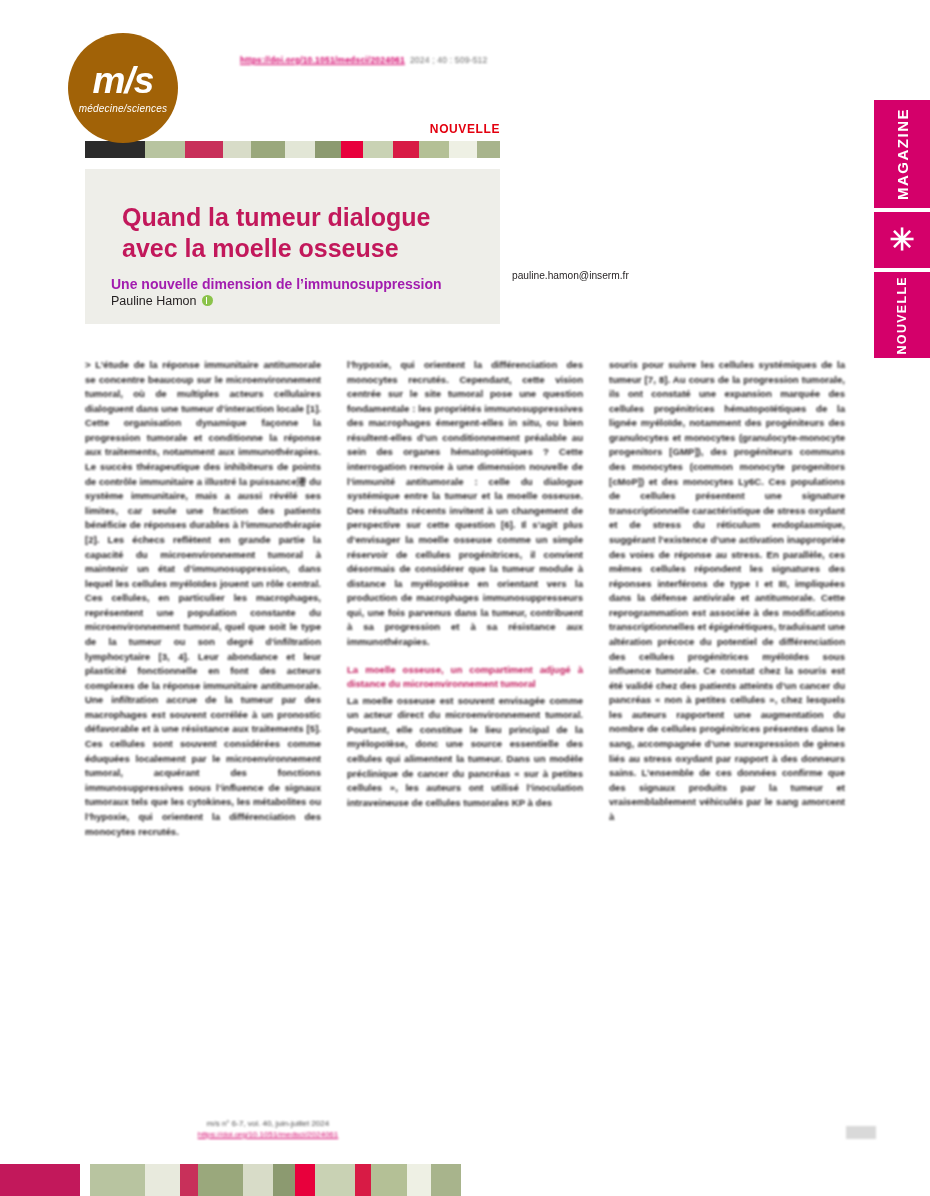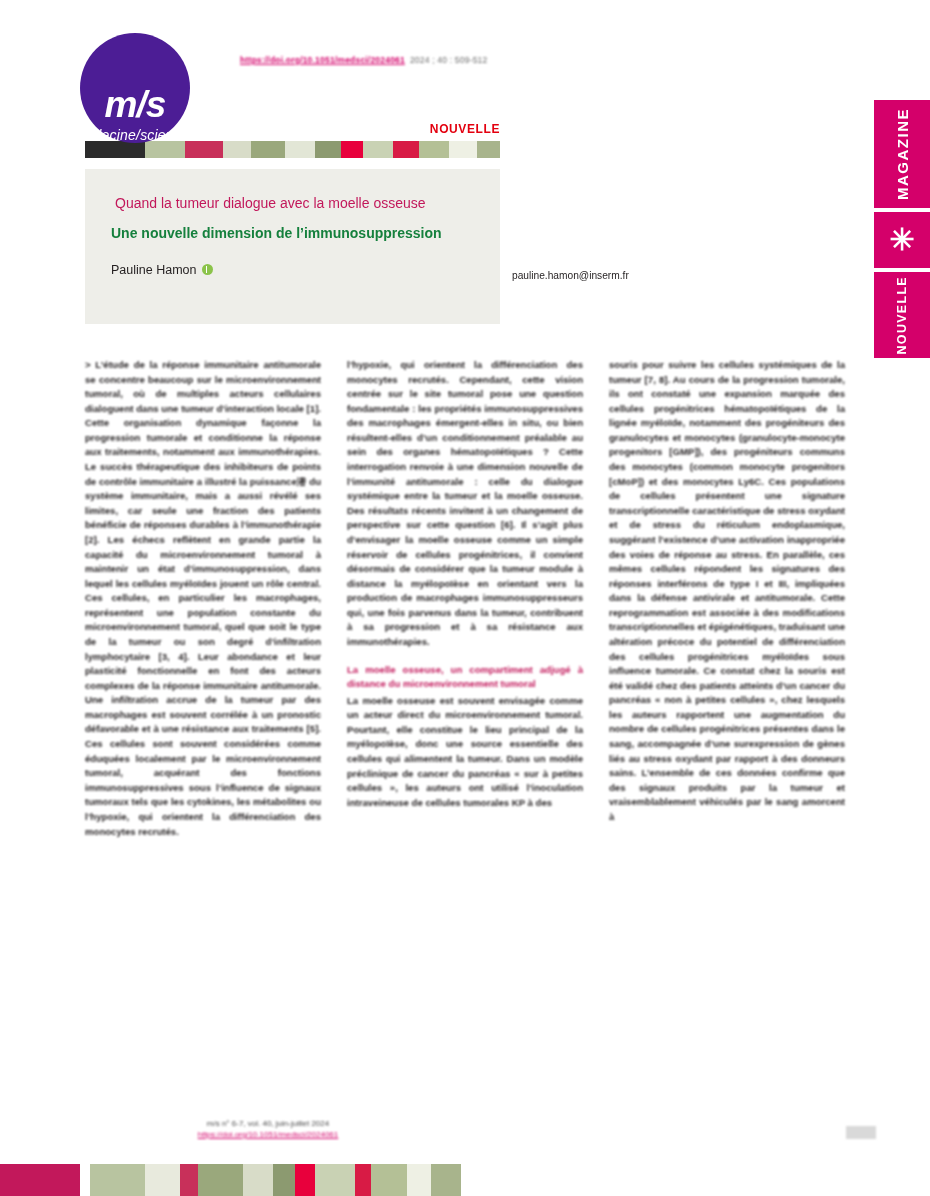--- a/index.html
+++ b/index.html
@@ -30,42 +30,42 @@
     top: 141px;
     width: 415px;
     height: 17px;
     display: flex;
   }
   .band-strip span { display: block; height: 100%; }
 
   
   .logo {
     position: absolute;
-    left: 80px;
+    left: 68px;
     top: 33px;
     width: 110px;
     height: 110px;
     border-radius: 55px;
-    background: #4c1d95;
+    background: #a16207;
     color: #ffffff;
     display: flex;
     flex-direction: column;
     align-items: center;
-    justify-content: flex-end;
+    justify-content: center;
   }
   .logo .ms {
     font-size: 37px;
     font-weight: bold;
     font-style: italic;
     letter-spacing: -1px;
     line-height: 1;
     margin-bottom: 4px;
   }
   .logo .sub {
-    font-size: 14px;
+    font-size: 10px;
     font-style: italic;
     letter-spacing: .2px;
   }
 
   
   .masthead {
     position: absolute;
     left: 240px;
     top: 55px;
     font-size: 8.5px;
@@ -100,35 +100,34 @@
     position: absolute;
     left: 85px;
     top: 169px;
     width: 415px;
     height: 155px;
     background: #eeeee9;
     box-sizing: border-box;
     padding: 22px 26px 0 26px;
   }
   .title-box h1 {
-    margin: 4px;
-    font-size: 14px;
+    margin: 11px;
+    font-size: 25px;
     line-height: 1.22;
     color: #c2185b;
-    font-weight: normal;
+    font-weight: bold;
   }
   .title-box h2 {
     margin: 13px 0 0 0;
     font-size: 14px;
     line-height: 1.25;
-    color: #15803d;
+    color: #a21caf;
     font-weight: bold;
   }
   .title-box .author {
-    margin-top: 20px;
     font-size: 12.5px;
     color: #231f20;
     display: flex;
     align-items: center;
     gap: 6px;
   }
   .orcid {
     width: 11px; height: 11px;
     border-radius: 50%;
     background: #8bc34a;

